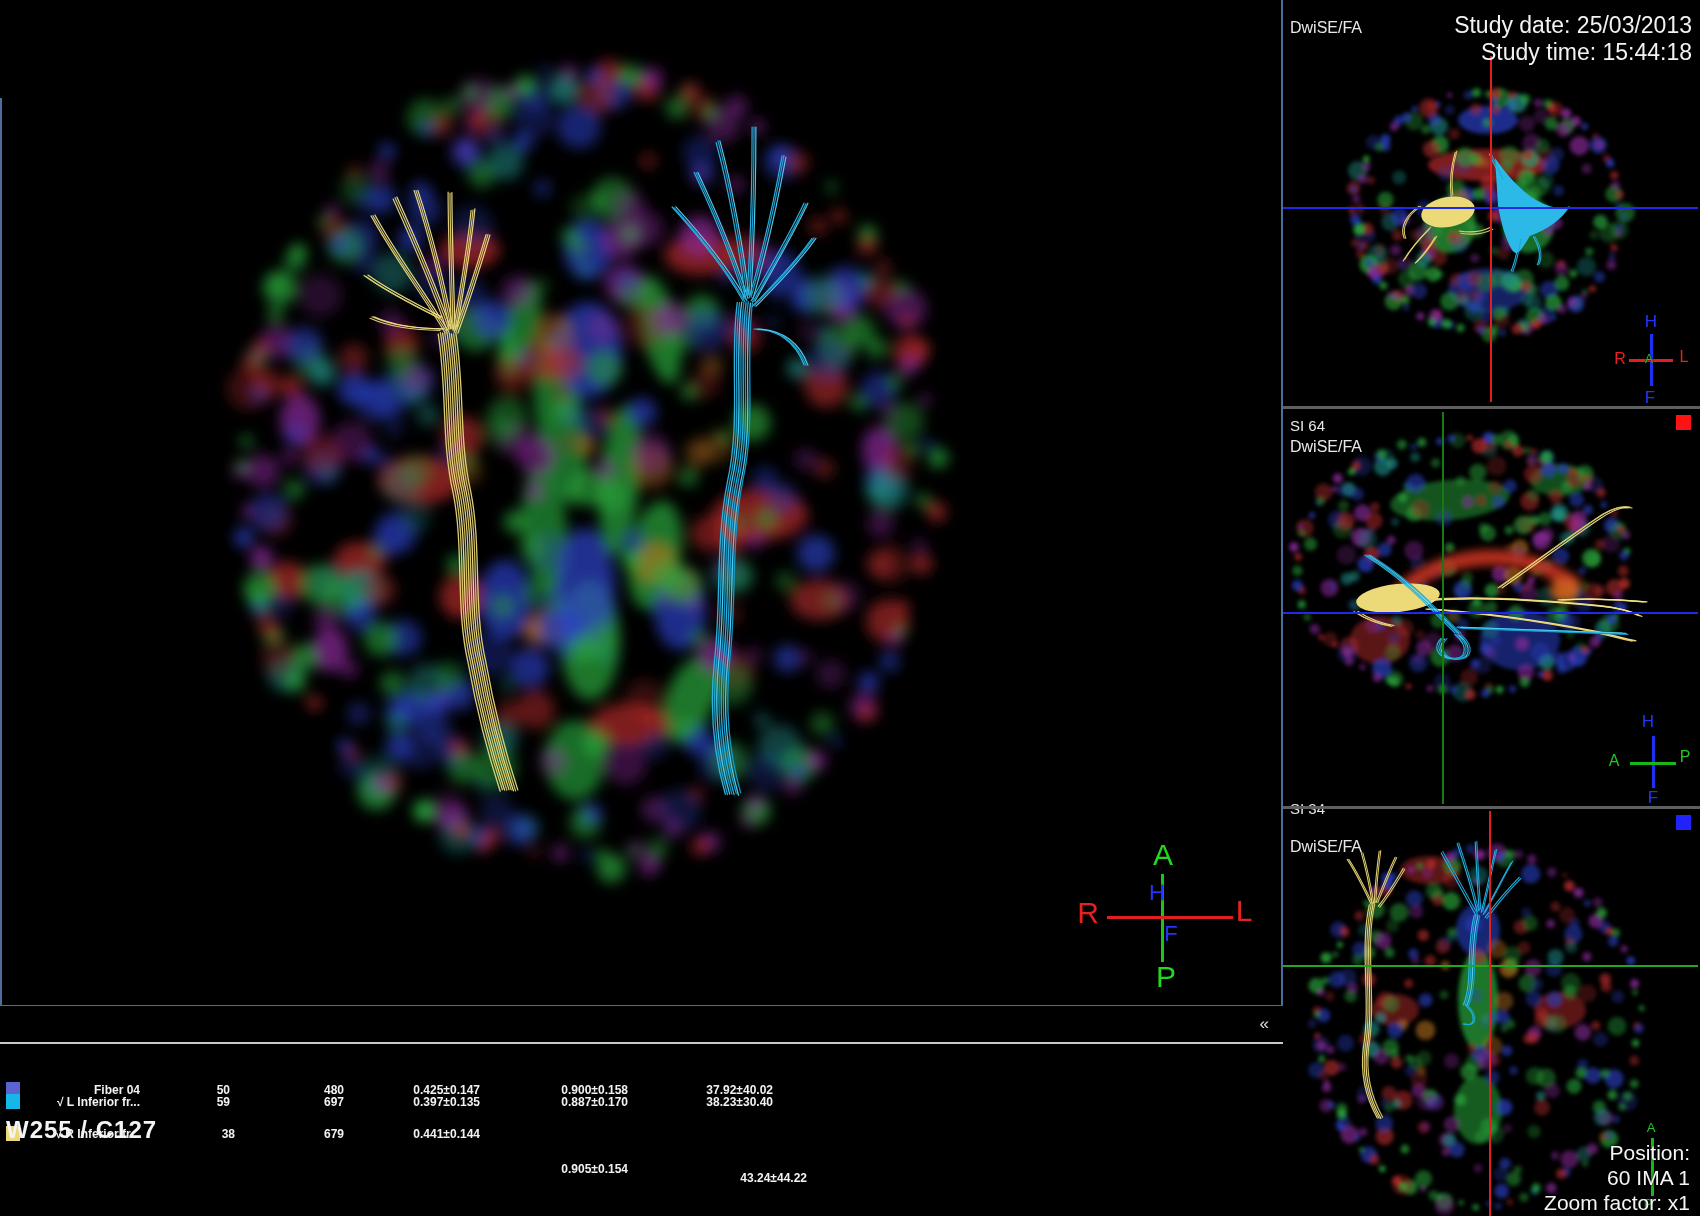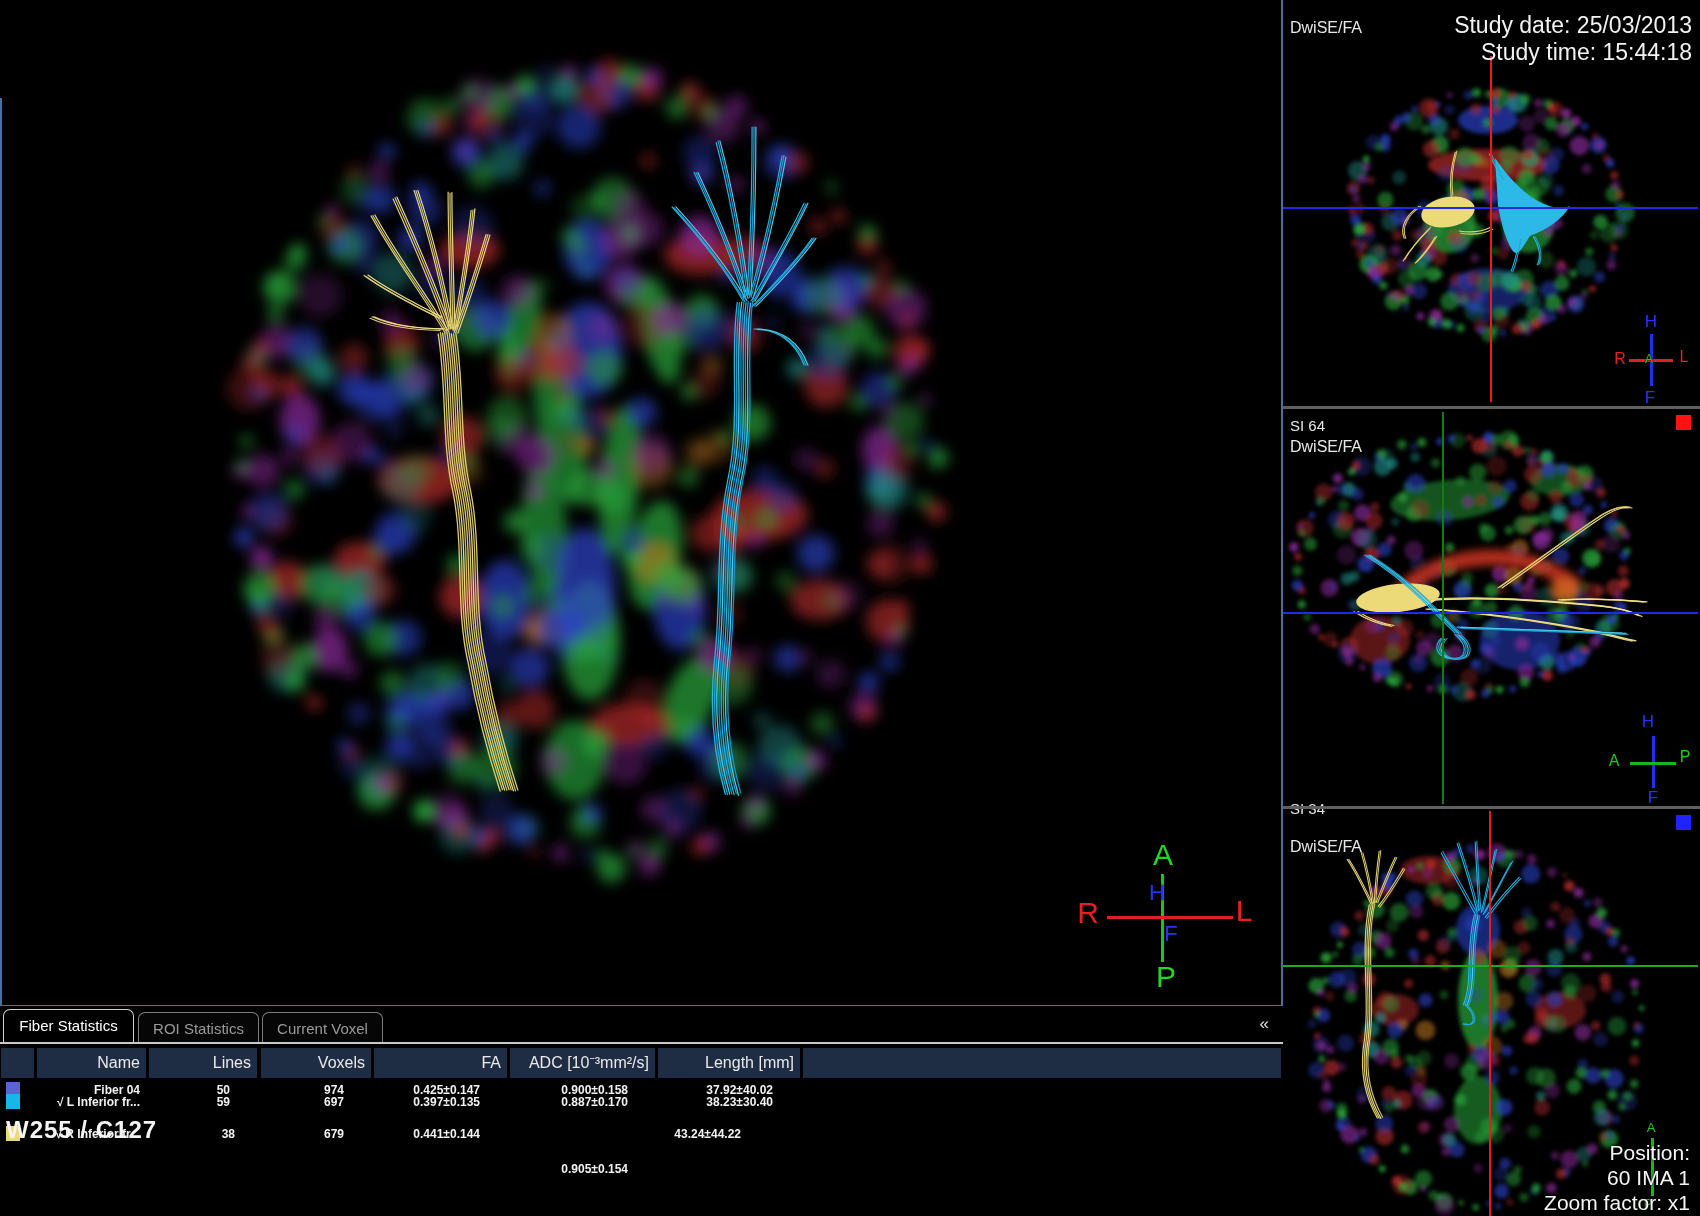--- a/index.html
+++ b/index.html
@@ -1563,59 +1563,44 @@
 <div class="mline" style="left:1630px;top:762px;width:46px;height:3px;background:#18b818;"></div>
 <span class="marker-letter" style="left:1614px;top:752px;font-size:16px;color:#22c822;">A</span>
 <span class="marker-letter" style="left:1685px;top:748px;font-size:16px;color:#22c822;">P</span>
 <span class="marker-letter" style="left:1653px;top:788px;font-size:17px;color:#2235ff;">F</span>
 
 <span class="marker-letter" style="left:1651px;top:1120px;font-size:13px;color:#22c822;">A</span>
 <div class="mline" style="left:1651px;top:1138px;width:3px;height:58px;background:#18b818;"></div>
 <span class="marker-letter" style="left:1648px;top:1196px;font-size:13px;color:#22c822;">P</span>
 
 <div id="stats">
-  <div id="tabs">
-      <div class="tab active" style="left: 3px; width: 131px;">Fiber Statistics</div>
-      <div class="tab inactive" style="left: 138px; width: 121px;">ROI Statistics</div>
-      <div class="tab inactive" style="left: 262px; width: 121px;">Current Voxel</div>
-    </div>
   <div id="tabline"></div>
   <span class="collapse">«</span>
-  <div id="thead">
-      <div class="hcell" style="left: 1px; width: 33px;"></div>
-      <div class="hcell" style="left: 37px; width: 109px;">Name</div>
-      <div class="hcell" style="left: 149px; width: 108px;">Lines</div>
-      <div class="hcell" style="left: 261px; width: 110px;">Voxels</div>
-      <div class="hcell" style="left: 374px; width: 133px;">FA</div>
-      <div class="hcell" style="left: 510px; width: 145px;">ADC  [10⁻³mm²/s]</div>
-      <div class="hcell" style="left: 658px; width: 142px;">Length [mm]</div>
-      <div class="hcell" style="left: 803px; width: 478px;"></div>
-    </div>
   <div id="tbody">
       <div class="trow" style="top: 73px;">
         <div class="swatch" style="background: rgb(91, 99, 211);"></div>
         <div class="tcell" style="left: 37px; width: 109px; padding-right: 6px;">Fiber 04</div>
         <div class="tcell" style="left: 149px; width: 108px; padding-right: 27px;">50</div>
-        <div class="tcell" style="left: 261px; width: 110px; padding-right: 27px;">974</div>
+        <div class="tcell" style="left: 261px; width: 110px; padding-right: 27px;">480</div>
         <div class="tcell" style="left: 374px; width: 133px; padding-right: 27px;">0.425±0.147</div>
         <div class="tcell" style="left: 510px; width: 145px; padding-right: 27px;">0.900±0.158</div>
         <div class="tcell" style="left: 658px; width: 142px; padding-right: 27px;">37.92±40.02</div>
       </div>
       <div class="trow" style="top: 85px;">
         <div class="swatch" style="background: rgb(22, 183, 232);"></div>
         <div class="tcell" style="left: 37px; width: 109px; padding-right: 6px;">√  L Inferior fr...</div>
         <div class="tcell" style="left: 149px; width: 108px; padding-right: 27px;">59</div>
         <div class="tcell" style="left: 261px; width: 110px; padding-right: 27px;">697</div>
         <div class="tcell" style="left: 374px; width: 133px; padding-right: 27px;">0.397±0.135</div>
         <div class="tcell" style="left: 510px; width: 145px; padding-right: 27px;">0.887±0.170</div>
         <div class="tcell" style="left: 658px; width: 142px; padding-right: 27px;">38.23±30.40</div>
       </div>
       <div class="trow" style="top: 117px;">
         <div class="swatch" style="background: rgb(236, 217, 119);"></div>
         <div class="tcell" style="left: 37px; width: 109px; padding-right: 6px;">√  R Inferior fr...</div>
         <div class="tcell" style="left: 154px; width: 108px; padding-right: 27px;">38</div>
         <div class="tcell" style="left: 261px; width: 110px; padding-right: 27px;">679</div>
         <div class="tcell" style="left: 374px; width: 133px; padding-right: 27px;">0.441±0.144</div>
         <div class="tcell" style="left: 510px; width: 145px; padding-right: 27px; margin-top: 35px;">0.905±0.154</div>
-        <div class="tcell" style="left: 626px; width: 142px; padding-right: 27px;">43.24±44.22</div>
+        <div class="tcell" style="left: 692px; width: 142px; padding-right: 27px; margin-top: 44px;">43.24±44.22</div>
       </div>
     </div>
 </div>
 
 </body></html>

